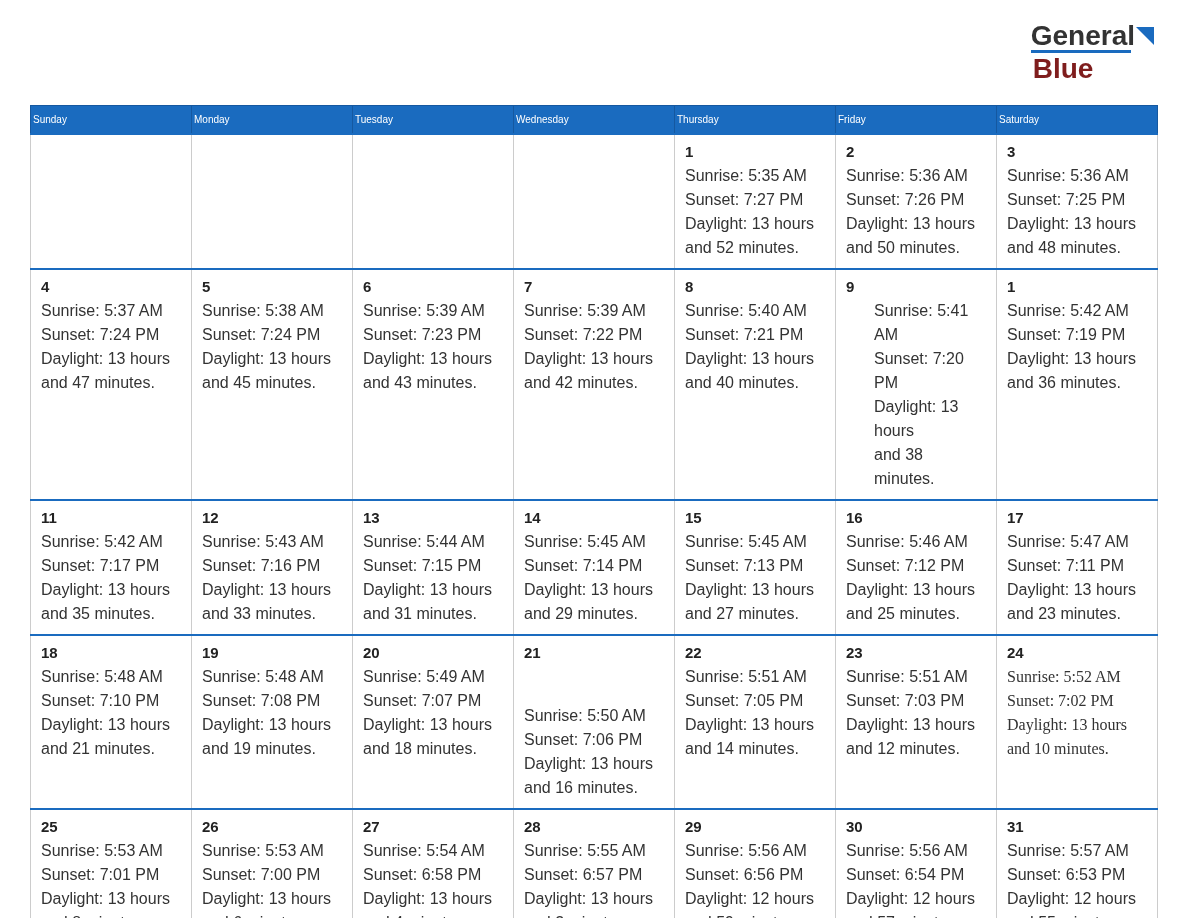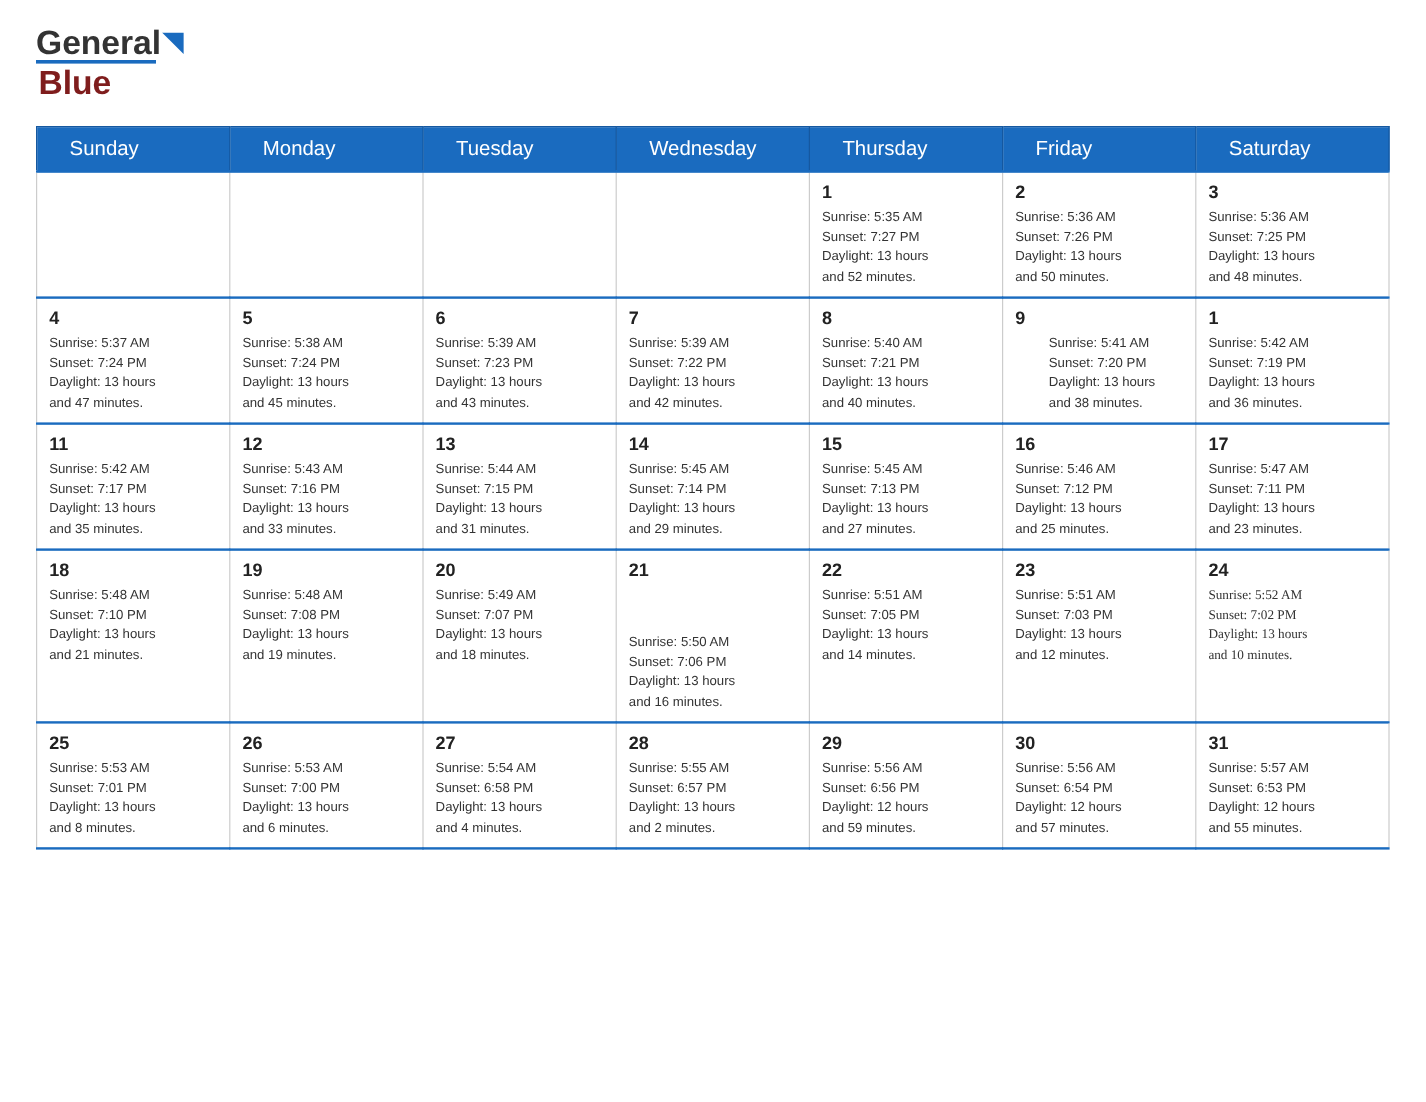--- a/index.html
+++ b/index.html
@@ -5,21 +5,21 @@
     * { box-sizing: border-box; margin: 0; padding: 0; }
     body {
       font-family: Arial, sans-serif;
       background: #fff;
       padding: 20px 30px;
       width: 1188px;
       min-height: 918px;
     }
     .header {
       display: flex;
-      justify-content: flex-start;
+      justify-content: flex-end;
       align-items: flex-start;
       margin-bottom: 20px;
     }
     .logo {
       display: flex;
       flex-direction: column;
       align-items: flex-start;
     }
     .title-section {
       text-align: right;
@@ -36,23 +36,23 @@
       margin-top: 4px;
     }
     .calendar {
       width: 100%;
       border-collapse: collapse;
       border: 1px solid #999;
     }
     .calendar th {
       background: #1a6bbf;
       color: #fff;
-      font-size: 17px;
+      font-size: 10px;
       font-weight: normal;
-      padding: 8px 27px;
+      padding: 8px 2px;
       text-align: left;
       border: 1px solid #1558a0;
     }
     .calendar td {
       vertical-align: top;
       padding: 8px 10px;
       border: 1px solid #ccc;
       width: 14.28%;
       min-height: 110px;
       font-size: 12.5px;
@@ -62,21 +62,21 @@
       border-bottom: 2px solid #1a6bbf;
     }
     .day-number {
       font-size: 15px;
       font-weight: bold;
       color: #222;
       display: block;
       margin-bottom: 4px;
     }
     .day-info {
-      font-size: 11px;
+      font-size: 16px;
       color: #333;
       line-height: 1.5;
     }
     .empty-cell {
       background: #fff;
     }
     .logo-container {
       display: flex;
       align-items: center;
     }

